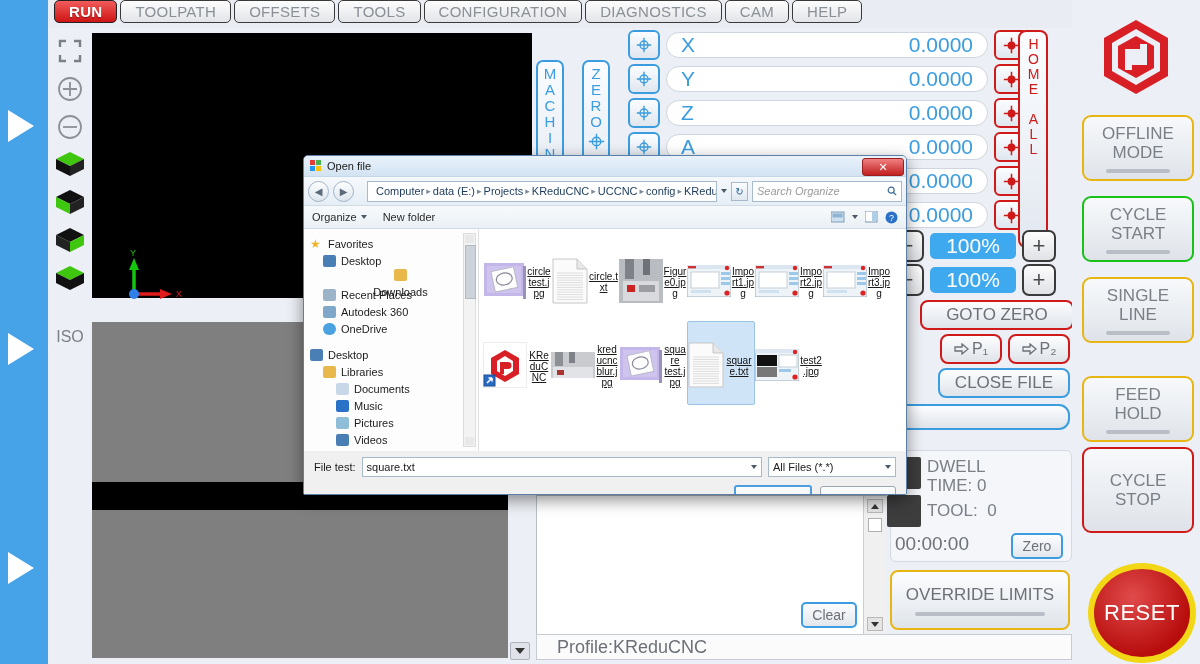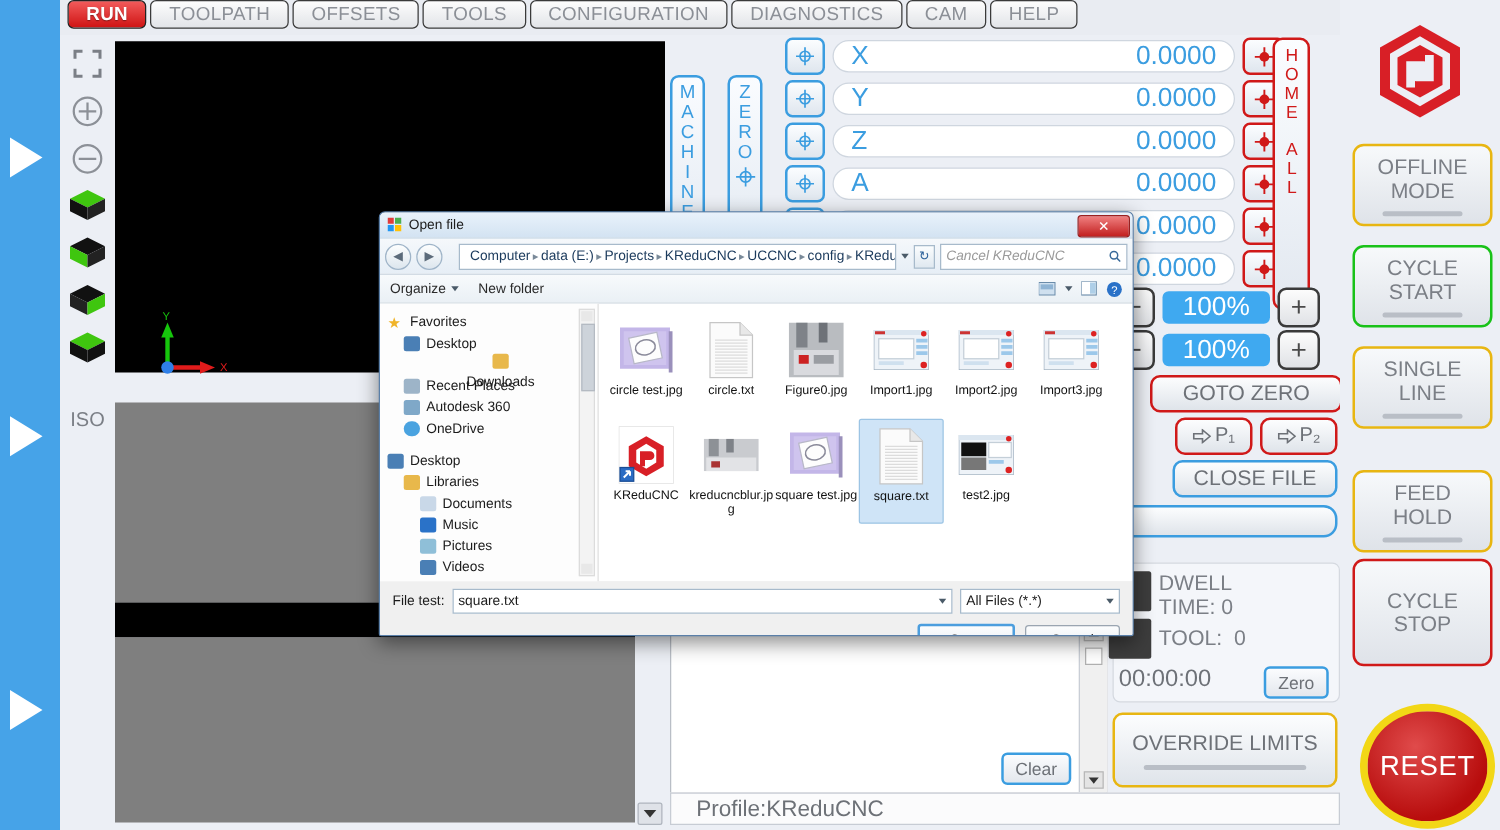--- a/index.html
+++ b/index.html
@@ -82,21 +82,21 @@
              border:1px solid #b9bec6;z-index:2;}
   #tpscroll{position:absolute;right:-1px;top:0;width:22px;height:138px;background:#f0f0f0;
             border-left:1px solid #c9ced6;}
   #clearbtn{position:absolute;right:28px;bottom:6px;width:52px;height:22px;border:2px solid #3b9de0;
             border-radius:5px;background:linear-gradient(#fbfcfe,#e3e7ed);color:#6d7177;font-size:14px;
             display:flex;align-items:center;justify-content:center;}
   #profile{position:absolute;left:536px;top:634px;width:536px;height:26px;background:#fbfbfc;
            border:1px solid #c7ccd4;display:flex;align-items:center;padding-left:20px;
            box-sizing:border-box;color:#6d7177;font-size:18px;z-index:2;}
   
-  #dlg{position:absolute;left:303px;top:169px;width:602px;height:338px;z-index:50;
+  #dlg{position:absolute;left:303px;top:155px;width:602px;height:338px;z-index:50;
        background:#f0f0f0;border:1px solid #5a7fa8;border-radius:5px 5px 2px 2px;
        box-shadow:0 5px 16px rgba(0,0,0,.45);font-size:11px;color:#1b1b1b;overflow:hidden;}
   #dlgtitle{height:20px;background:linear-gradient(#e9f2fb,#d3e3f2);display:flex;align-items:center;
             padding-left:6px;border-bottom:1px solid #c5d7e8;}
   #dlgclose{position:absolute;right:2px;top:2px;width:40px;height:16px;border-radius:3px;
             background:linear-gradient(#f08080,#c22020);color:#fff;font-size:11px;
             display:flex;align-items:center;justify-content:center;border:1px solid #9a2020;}
   #navbar{height:28px;background:linear-gradient(#f5f8fb,#e6eef6);display:flex;align-items:center;
           gap:4px;padding:0 4px;border-bottom:1px solid #d2dbe4;}
   .navcircle{width:19px;height:19px;border-radius:50%;border:1px solid #9fb4c8;
@@ -111,22 +111,22 @@
   #cmdbar{height:22px;background:linear-gradient(#f7fafc,#eaf0f5);display:flex;align-items:center;
           gap:16px;padding:0 8px;border-bottom:1px solid #d2dbe4;color:#2a2a2a;}
   #dlgbody{display:flex;height:222px;background:#fff;}
   #tree{width:168px;background:#fdfdfd;border-right:1px solid #e0e0e0;padding:6px 0 0 6px;
         position:relative;overflow:hidden;}
   .tnode{display:flex;align-items:center;gap:5px;height:17px;white-space:nowrap;}
   .tico{width:13px;height:12px;flex:none;border-radius:2px;}
   #treescroll{position:absolute;right:2px;top:4px;width:11px;height:212px;background:#f3f3f3;
               border:1px solid #dcdcdc;}
   #filelist{flex:1;padding:8px 4px;display:flex;flex-wrap:wrap;align-content:flex-start;gap:0;}
-  .fitem{width:68px;height:84px;display:flex;flex-direction:column;align-items:center;
-         padding-top:4px;box-sizing:border-box;}
+  .fitem{width:68px;height:84px;display:flex;align-items:center;
+         padding-top:4px;box-sizing:border-box;text-decoration:underline;}
   .fitem.sel{background:#cfe4f7;border:1px solid #9cc4e4;border-radius:2px;}
   .fthumb{width:44px;height:50px;display:flex;align-items:center;justify-content:center;}
   .flabel{font-size:10px;text-align:center;line-height:11px;margin-top:2px;color:#111;word-break:break-word;}
   #dlgfooter{height:66px;background:#f0f0f0;padding:6px 10px 0 10px;box-sizing:border-box;}
   .frow{display:flex;align-items:center;gap:6px;margin-bottom:8px;}
   .flbl{color:#1b1b1b;}
   .finput{flex:1;height:18px;background:#fff;border:1px solid #a7bacb;display:flex;align-items:center;
           justify-content:space-between;padding:0 4px;}
   .fsel{width:118px;height:18px;background:#fff;border:1px solid #a7bacb;display:flex;align-items:center;
         justify-content:space-between;padding:0 4px;}
@@ -501,21 +501,21 @@
           <span class="sep">▸</span>
           <span class="crumbitem">config</span>
           <span class="sep">▸</span>
           <span class="crumbitem">KReduCNC</span>
         </div>
     </div>
     <div class="caret"></div>
     <div style="width:15px;height:17px;border:1px solid #a7bacb;background:linear-gradient(#fbfdfe,#dfe8f0);
          display:flex;align-items:center;justify-content:center;color:#2a6099;font-size:10px">↻</div>
     <div id="search">
-      <span>Cancel KReduCNC</span>
+      <span>Search Organize</span>
       <svg width="10" height="10" viewBox="0 0 12 12">
         <circle cx="5" cy="5" r="3.6" fill="none" stroke="#3a6a9a" stroke-width="1.4"></circle>
         <path d="M7.8 7.8 11 11" stroke="#3a6a9a" stroke-width="1.4"></path>
         </svg>
     </div>
   </div>
 
   <div id="cmdbar">
     <div style="display:flex;align-items:center;gap:4px">
       <span>Organize</span>

